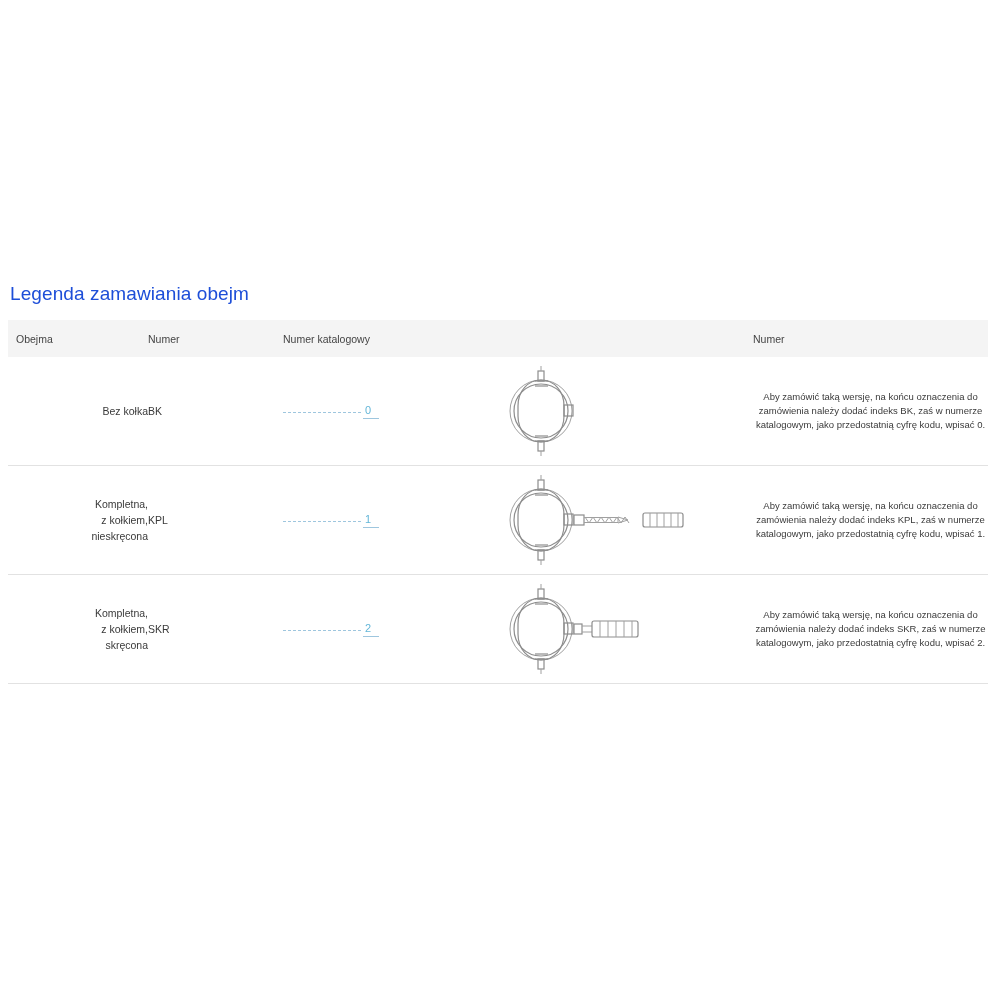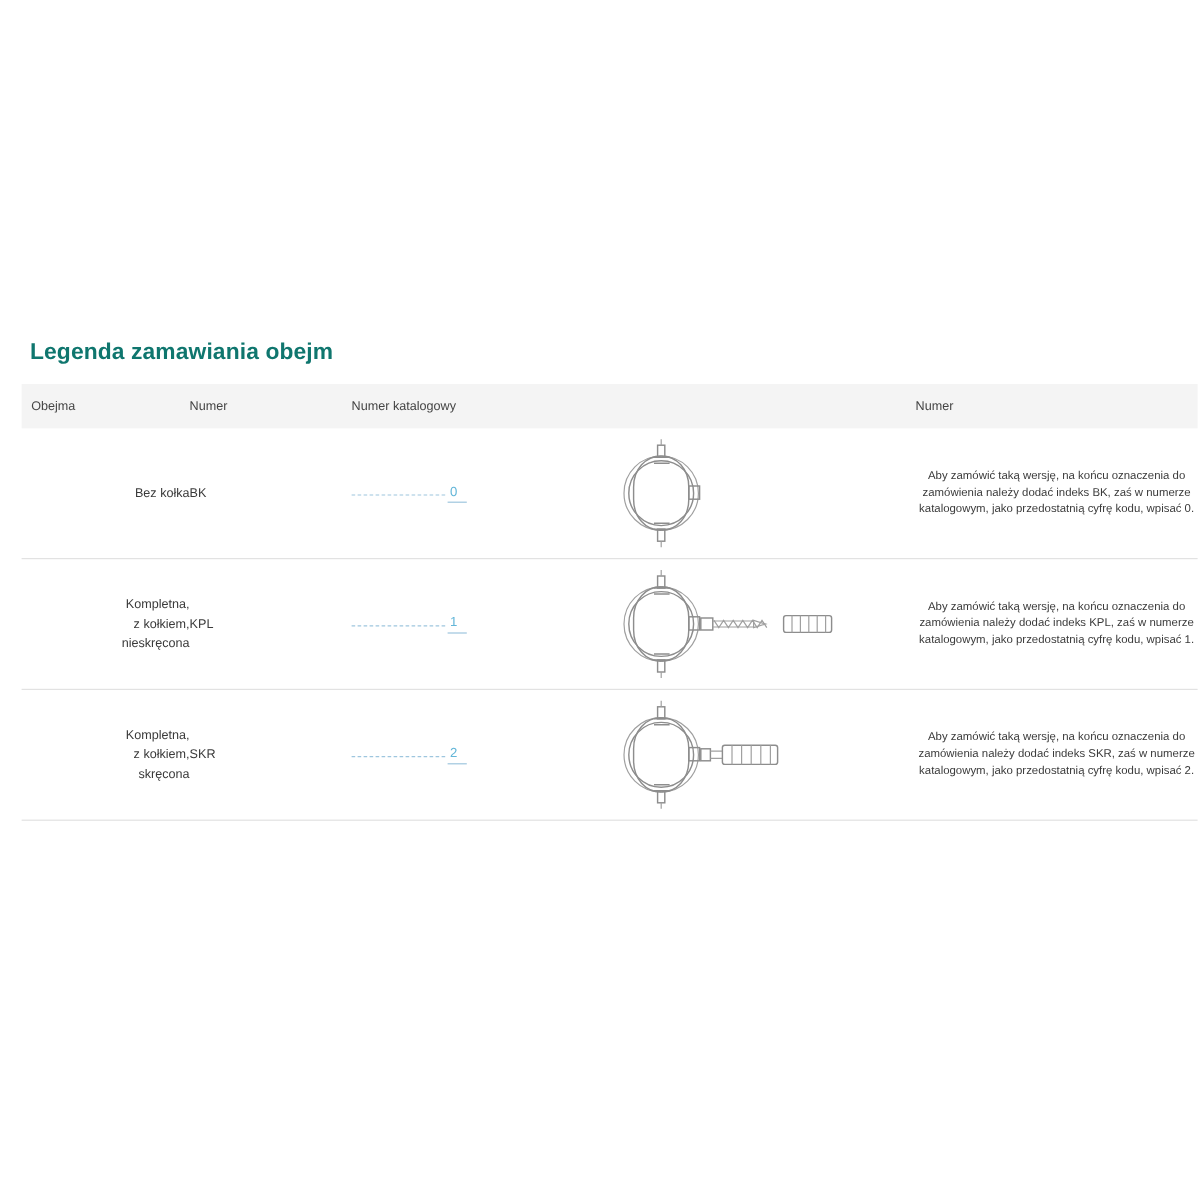--- a/index.html
+++ b/index.html
@@ -17,29 +17,28 @@
     width: 1000px;
     height: 1000px;
     box-sizing: border-box;
   }
 
   .title {
     position: absolute;
     left: 10px;
     top: 283px;
     font-size: 19px;
-    font-weight: bold;
-    color: #0f766e;
+    font-weight: normal;
+    color: #1d4ed8;
     letter-spacing: 0.1px;
-    margin-left: 15px;
   }
 
   .table {
     position: absolute;
-    left: 18px;
+    left: 8px;
     top: 320px;
     width: 980px;
   }
 
   .thead {
     display: flex;
     background: #f4f4f4;
     height: 37px;
     align-items: center;
     font-size: 10.5px;

